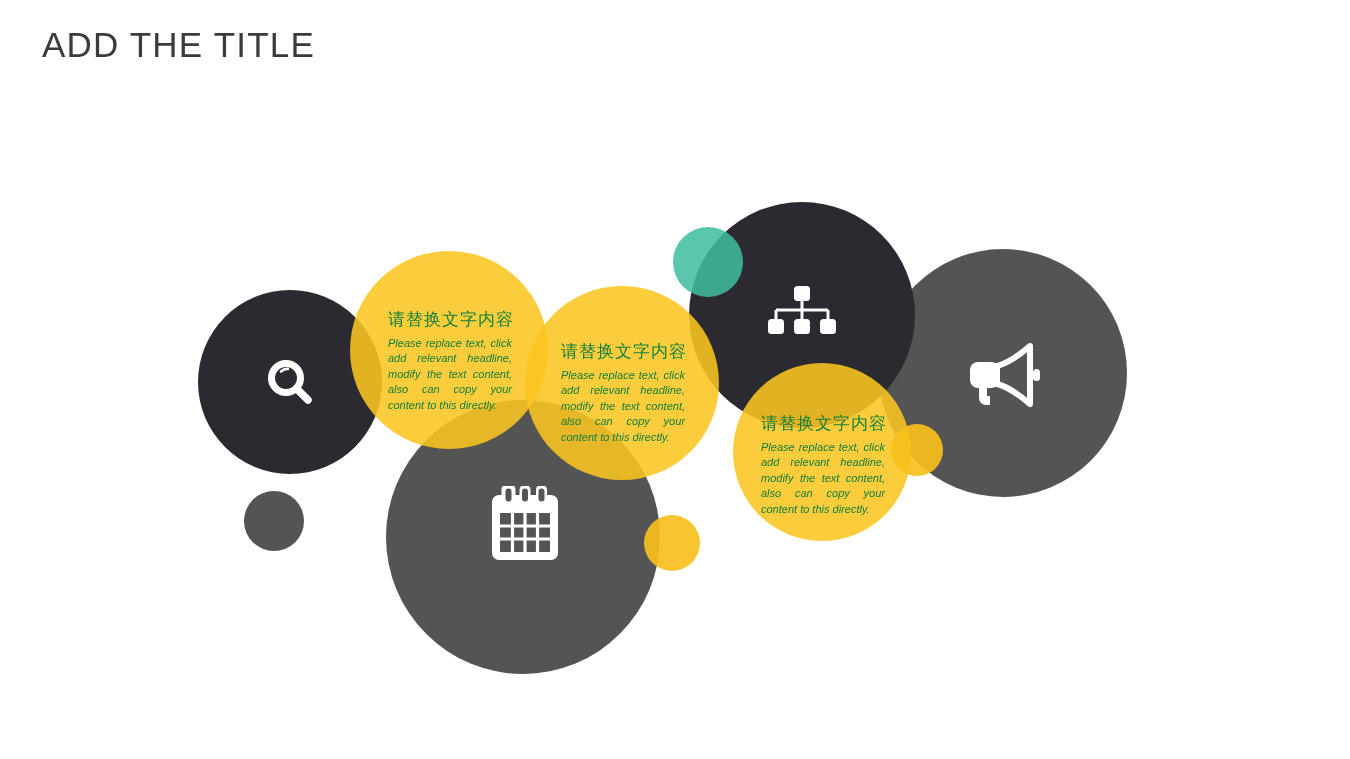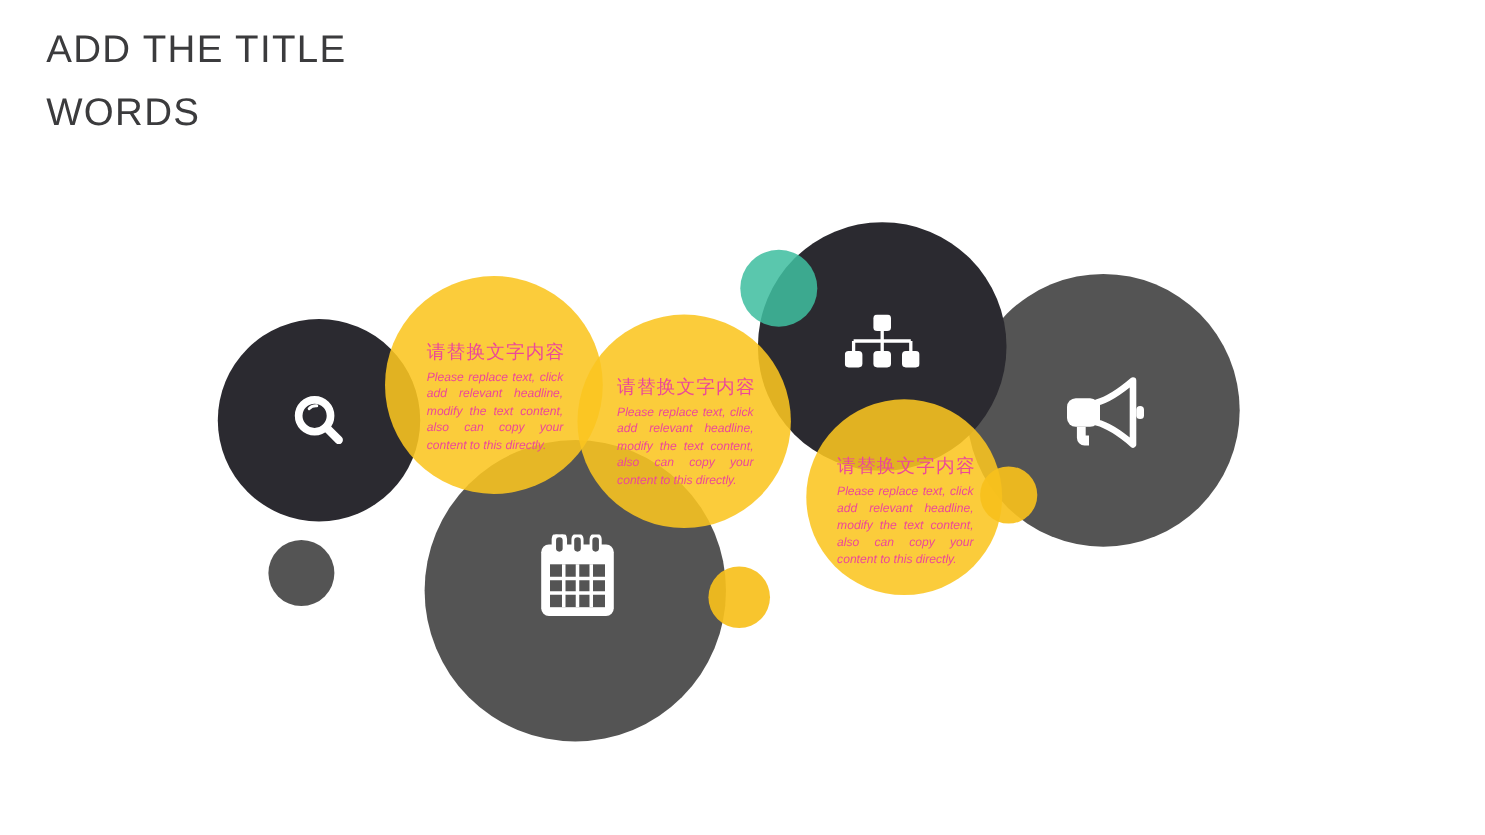--- a/index.html
+++ b/index.html
@@ -59,21 +59,21 @@
   .c-gray      { background: #545454; }
 
   
   .c-yellow    { background: rgba(250, 197, 32, 0.88); }
   .c-yellow-sm { background: rgba(247, 192, 28, 0.92); }
   .c-teal      { background: rgba(63, 190, 160, 0.86); }
 
   
   .text-block {
     position: absolute;
-    color: #ec4899;
+    color: #15803d;
     z-index: 40;
   }
   .tb-heading {
     font-family: "Liberation Sans", sans-serif;
     font-size: 17px;
     font-weight: 400;
     letter-spacing: 1px;
     line-height: 22px;
     margin-bottom: 5px;
     white-space: nowrap;
@@ -98,21 +98,20 @@
   }
   .icon-wrap svg { display: block; }
 </style>
 </head>
 <body>
 
 <div id="slide">
 
   <div id="title-block">
     <div class="title-line">ADD THE TITLE</div>
-    <div class="title-line">WORDS</div>
   </div>
 
   <div id="circles">
 
     <div class="circle c-dark" style="left:198px; top:290px; width:184px; height:184px; z-index:10;"></div>
 
     <div class="circle c-gray" style="left:386px; top:400px; width:274px; height:274px; z-index:11;"></div>
 
     <div class="circle c-dark" style="left:689px; top:202px; width:226px; height:226px; z-index:12;"></div>
 

